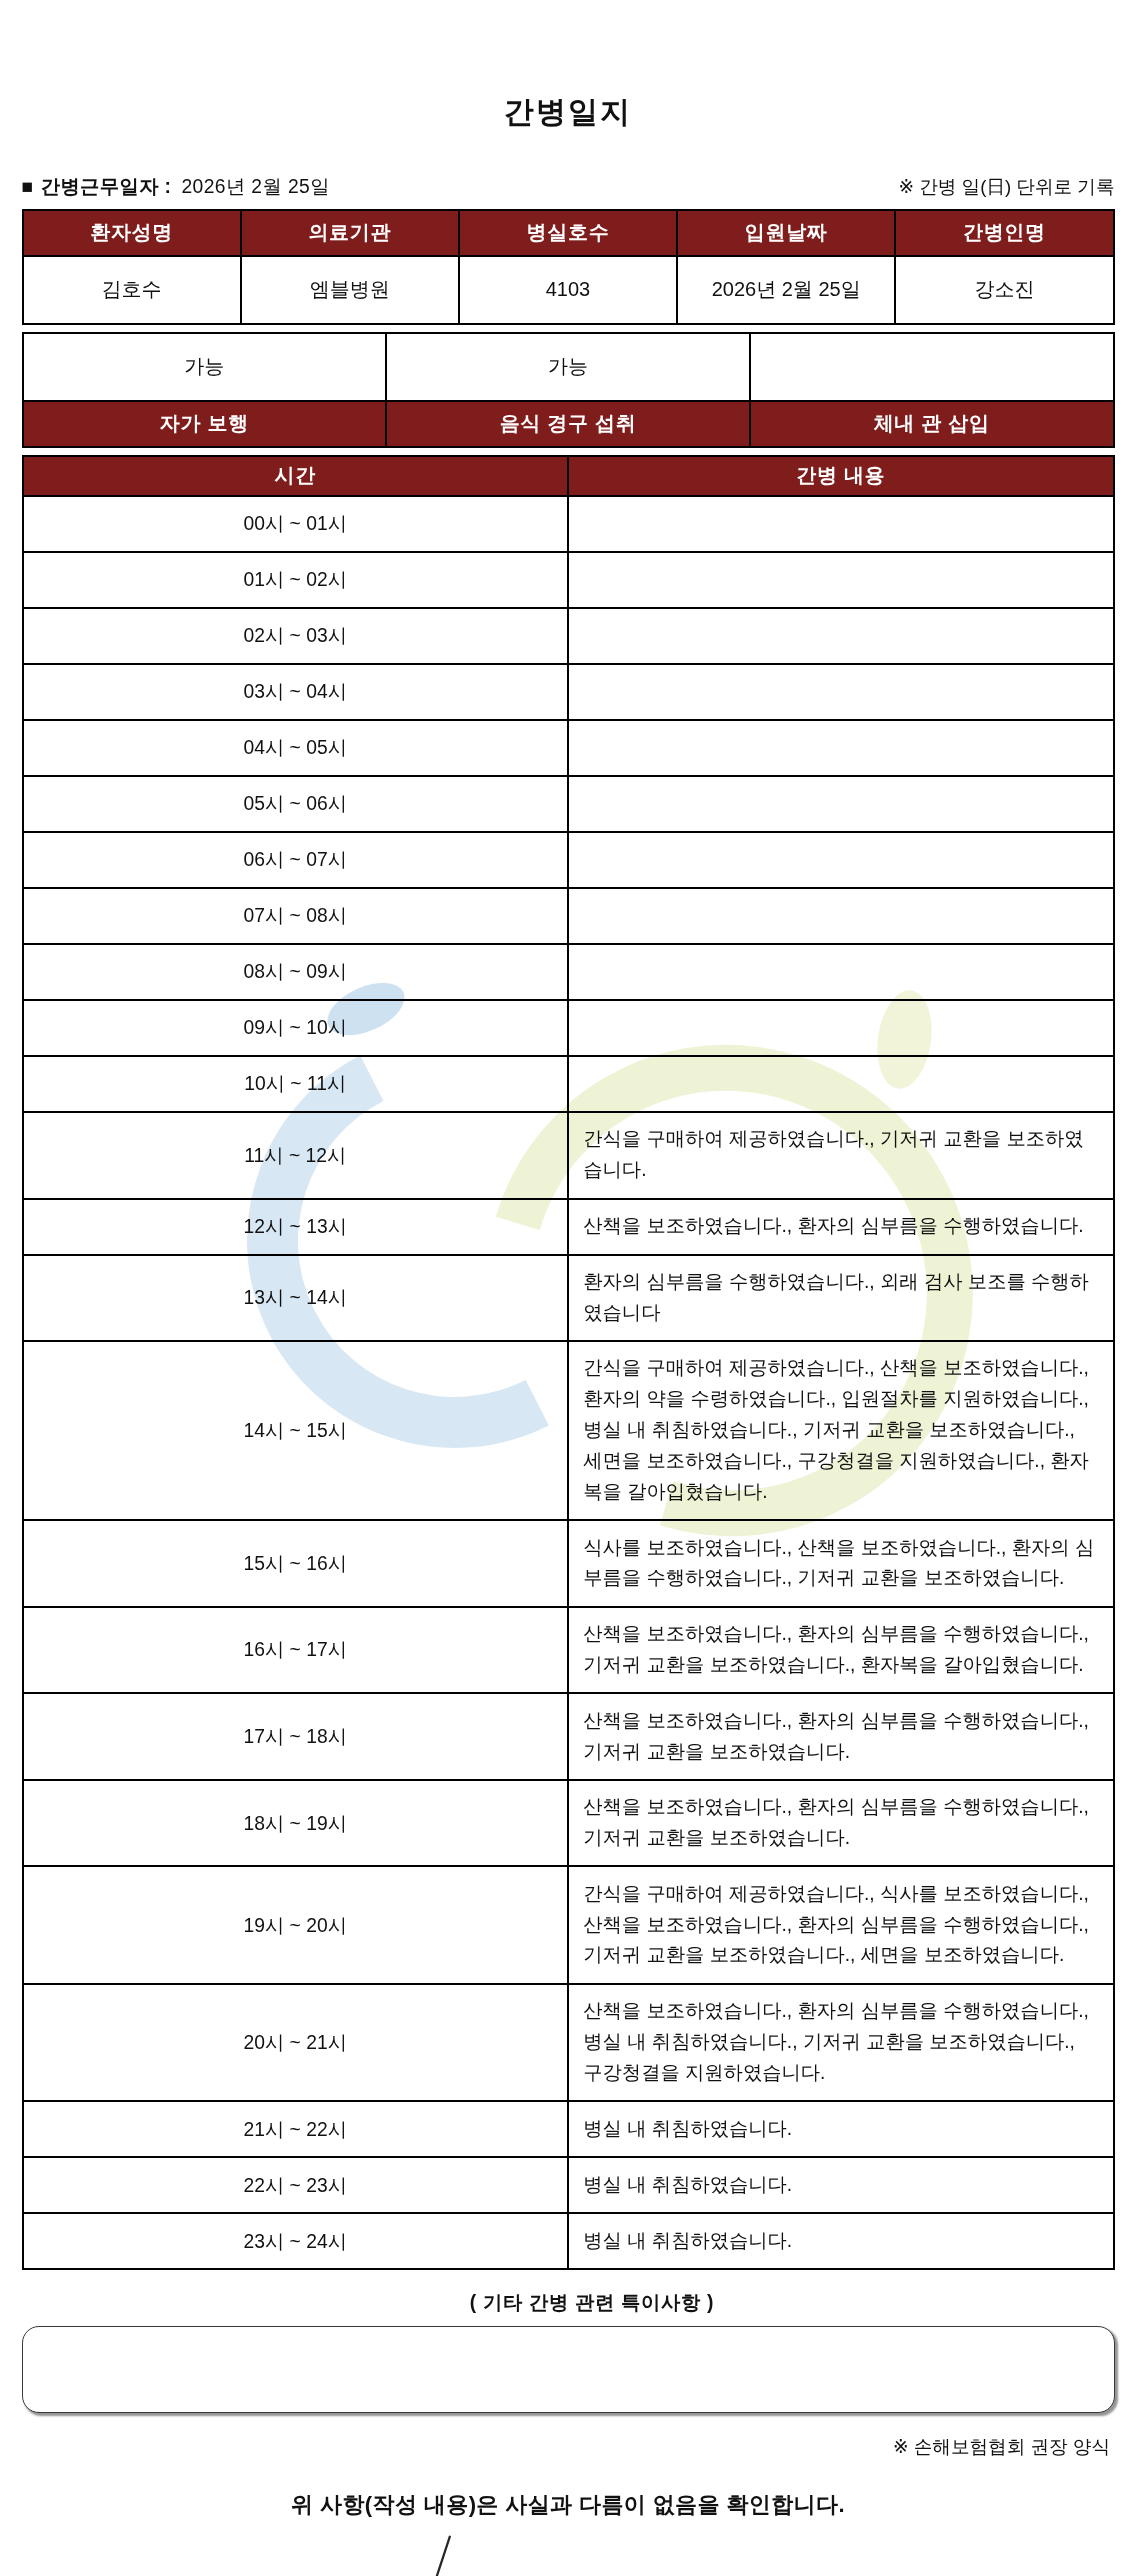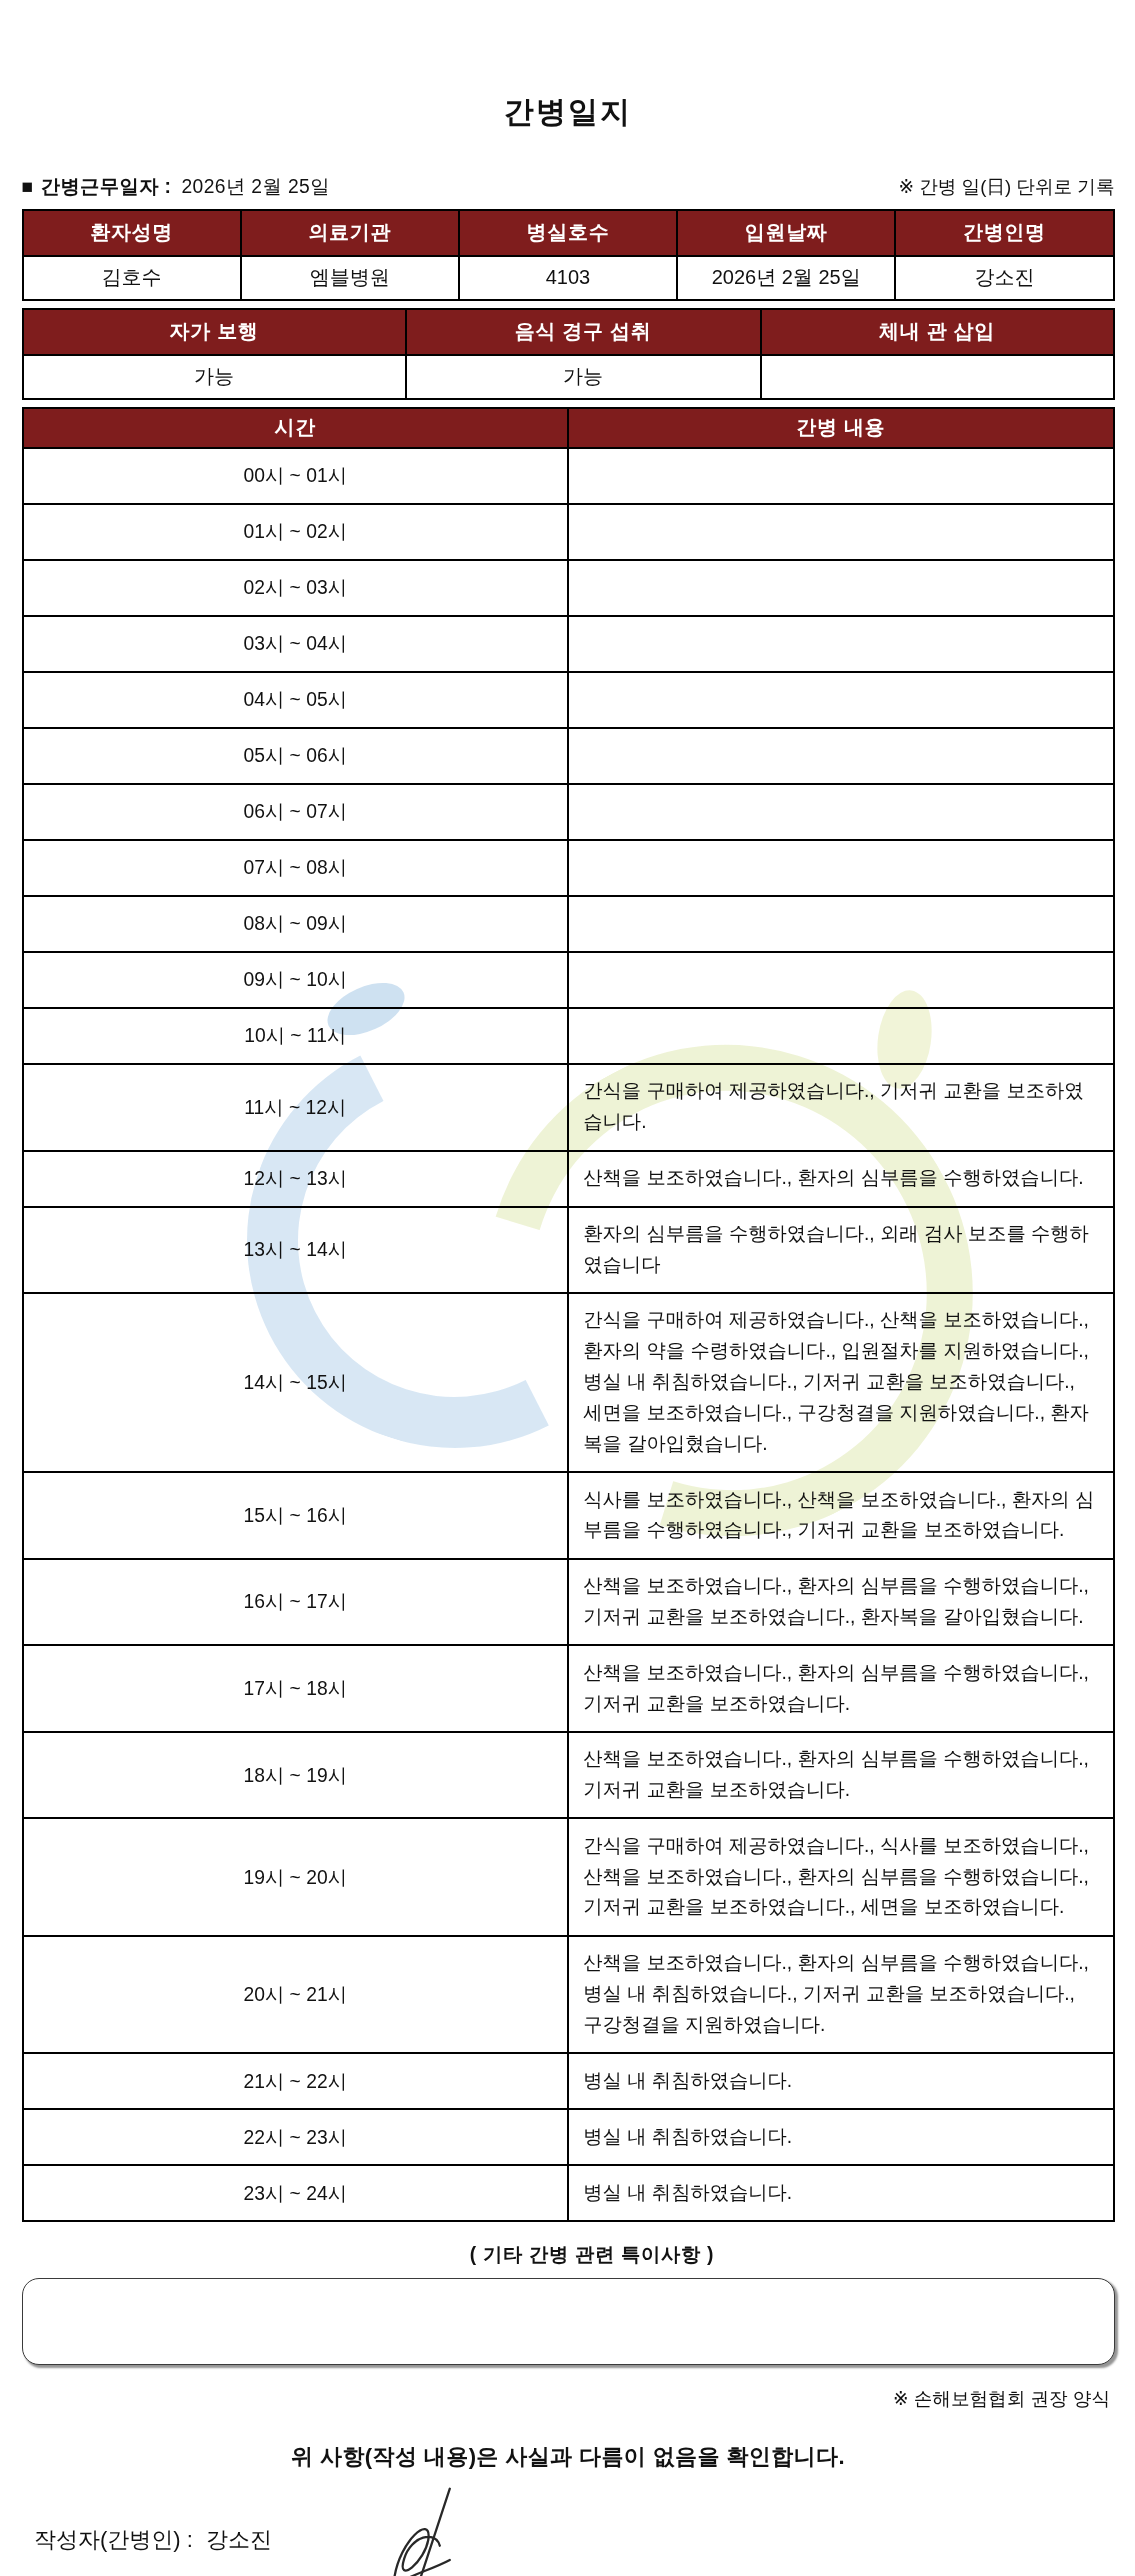--- a/index.html
+++ b/index.html
@@ -27,21 +27,21 @@
     margin:40px 21.5px 8.6px 21.5px; font-size:19.3px; }
   .meta-left { font-weight:bold; letter-spacing:0.4px; }
   .meta-left .sq { margin-right:7.2px; }
   .meta-left .val { margin-left:10px; font-weight:normal; }
   .meta-right { font-size:18.6px; }
 
   
   table.tbl { width:1093px; margin:0 21.5px; border-collapse:collapse; border:2.9px solid #000; table-layout:fixed; }
   table.tbl th, table.tbl td { border:2.1px solid #000; text-align:center; vertical-align:middle; }
   table.tbl th { background:#7f1d1d; color:#fff; font-size:20px; font-weight:bold; height:46px; letter-spacing:0.7px; }
-  table.tbl td { background:transparent; font-size:20px; height:44px; }
+  table.tbl td { background:transparent; font-size:20px; height:68px; }
   .tbl-gap { height:7.2px; }
 
   table.time th { height:40px; }
   table.time td { height:56px; font-size:19.3px; }
   table.time td.time-cell { width:236px;border-radius:19px; }
   table.time td.content-cell { text-align:left; padding:11.4px 14.3px; line-height:1.6; }
 
   
   .notes-title { margin-top:18.6px; text-align:center; font-size:19.3px; font-weight:bold; letter-spacing:0.7px;padding-left:48px; }
   .notes-box { margin:10px 21.5px 0 21.5px; height:87px; border:1.4px solid #3a3a3a; border-radius:17px;
@@ -94,28 +94,28 @@
         <td>강소진</td>
       </tr>
     </tbody>
       </table>
 
     <div class="tbl-gap"></div>
 
     <table class="tbl status">
       <tbody>
           <tr>
+        <td>가능</td>
+        <td>가능</td>
+        <td></td>
+      </tr>
+      <tr>
         <th style="width:383px;">자가 보행</th>
         <th style="width:355px;">음식 경구 섭취</th>
         <th>체내 관 삽입</th>
-      </tr>
-      <tr>
-        <td>가능</td>
-        <td>가능</td>
-        <td></td>
       </tr>
     </tbody>
       </table>
 
     <div class="tbl-gap"></div>
 
     <table class="tbl time">
       <tbody>
           <tr>
         <th class="time-cell">시간</th>

